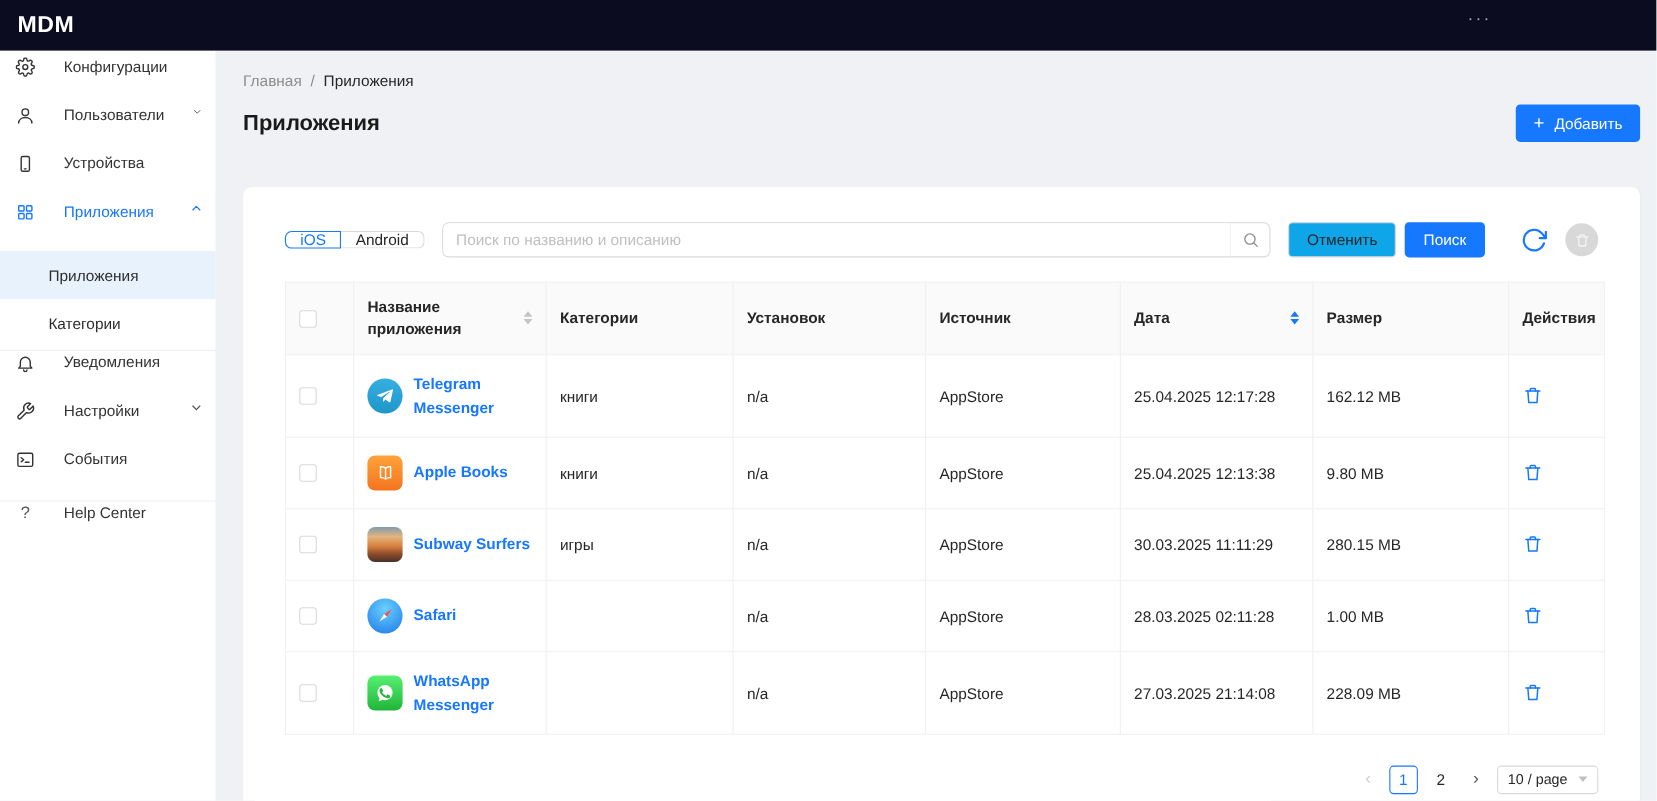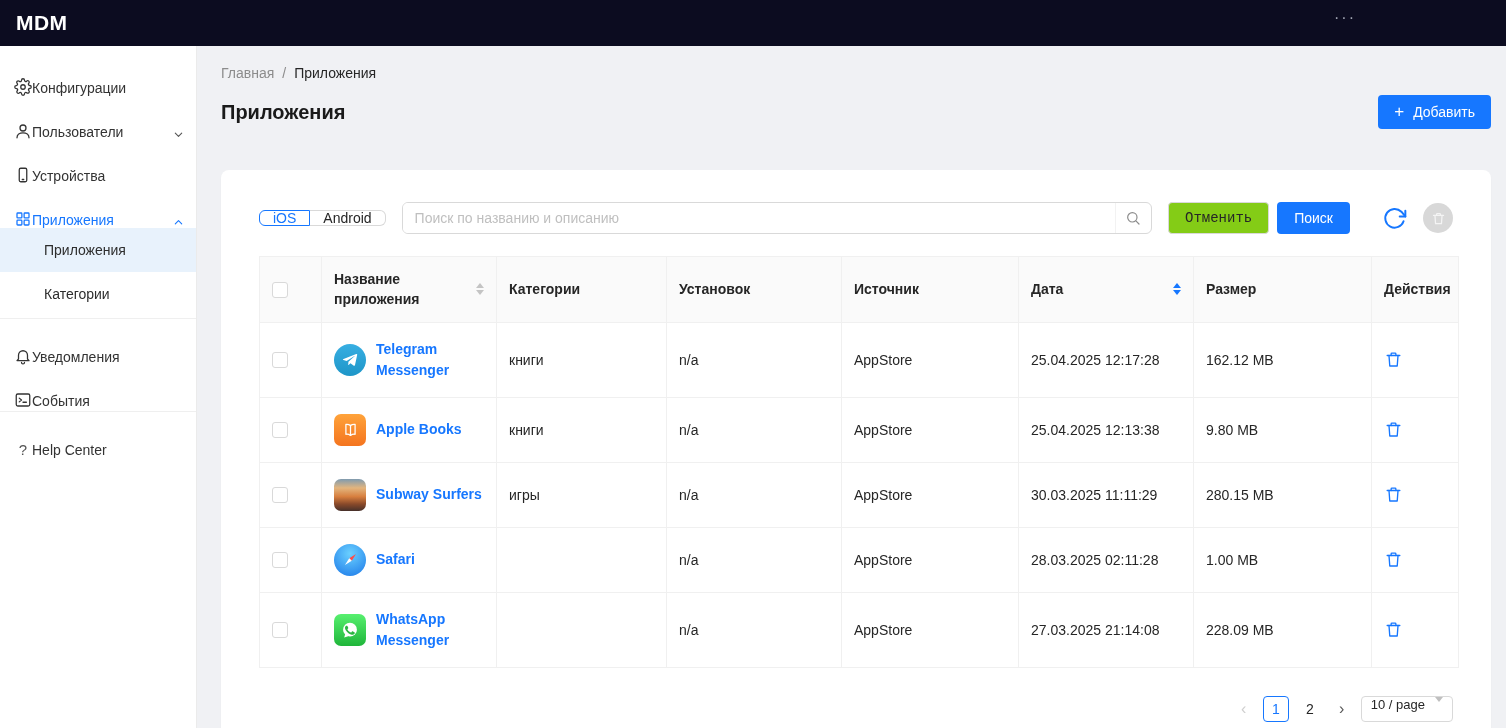--- a/index.html
+++ b/index.html
@@ -6,21 +6,21 @@
   html,body{width:1506px;height:728px;overflow:hidden}
   body{font-family:"Liberation Sans","DejaVu Sans",sans-serif;background:#f0f1f4;color:#262626;font-size:14px;position:relative}
 
   
   .topbar{position:absolute;top:0;left:0;width:1506px;height:46px;background:#0c0c20;display:flex;align-items:center;z-index:20}
   .brand{color:#fff;font-size:21px;font-weight:700;margin-left:16px;letter-spacing:.4px}
   .topbar-dots{position:absolute;left:1334px;top:9px;color:#9fa3b0;font-size:16px;letter-spacing:2px;cursor:pointer}
 
   
   .sidebar{position:absolute;top:46px;left:0;width:197px;height:682px;background:#fff;border-right:1px solid #ebebeb;padding-top:6px}
-  .side-item{height:44px;display:flex;align-items:flex-end;padding:0 12px 0 14px;gap:0;color:#333;cursor:pointer}
+  .side-item{height:44px;display:flex;align-items:flex-start;padding:0 12px 0 14px;gap:26px;color:#333;cursor:pointer}
   .side-item .lbl{flex:1;white-space:nowrap}
   .side-item.active{color:#1677ff}
   .side-sub{height:44px;display:flex;align-items:center;padding-left:44px;color:#2d2d2d;cursor:pointer}
   .side-sub.active{background:#e8f2fc}
   .side-divider{height:1px;background:#efefef;margin:2px 0}
   .sicon{flex:0 0 18px}
   .qmark{width:18px;text-align:center;color:#555;font-size:15px}
 
   
   .main{position:absolute;left:197px;top:46px;width:1309px;height:682px;overflow:hidden}
@@ -40,21 +40,21 @@
   .filter-row{display:flex;align-items:center}
   .seg{display:flex}
   .seg-btn{height:16px;padding:0 13px;border:1px solid #d9d9d9;background:#fff;display:flex;align-items:center;cursor:pointer;color:#262626;font-size:14px}
   .seg-btn.first{border-radius:6px 0 0 6px}
   .seg-btn.last{border-radius:0 6px 6px 0;border-left:none}
   .seg-btn.selected{color:#1677ff;border-color:#1677ff;z-index:2}
   .search-box{flex:1;height:32px;border:1px solid #d9d9d9;border-radius:6px;margin-left:16px;display:flex;align-items:flex-start;background:#fff;overflow:hidden}
   .search-box input{flex:1;border:none;outline:none;padding:0 12px;height:100%;font-size:14px;color:#262626;font-family:inherit}
   .search-box input::placeholder{color:#bfbfbf}
   .search-suffix{width:36px;height:100%;display:flex;align-items:center;justify-content:center;border-left:1px solid #f2f2f2;cursor:pointer}
-  .btn-cancel{height:32px;margin-left:16px;padding:0 16px;border:1px solid #d9d9d9;border-radius:4px;background:#84cc16;font-size:14px;color:#262626;cursor:pointer;font-family:Liberation Mono, monospace}
+  .btn-cancel{height:32px;margin-left:16px;padding:0 16px;border:1px solid #d9d9d9;border-radius:4px;background:#0ea5e9;font-size:14px;color:#262626;cursor:pointer;font-family:Liberation Sans, sans-serif}
   .btn-search{height:32px;margin-left:8px;padding:0 17px;border:none;border-radius:4px;background:#1677ff;color:#fff;font-size:14px;cursor:pointer;font-family:inherit}
   .icon-btn-refresh{margin-left:32px;display:flex;cursor:pointer;color:#1677ff}
   .icon-btn-trash-disabled{margin-left:16px;width:30px;height:30px;border-radius:50%;background:#d8d8d8;display:flex;align-items:center;justify-content:center;cursor:not-allowed;color:#f4f4f4}
 
   
   table.apps{width:100%;border-collapse:collapse;table-layout:fixed;margin-top:22px}
   table.apps th,table.apps td{border:1px solid #f0f0f0;text-align:left;vertical-align:middle;font-size:14px}
   table.apps th{background:#fafafa;font-weight:700;padding:12px;color:#262626;line-height:1.45}
   table.apps td{padding:16px 12px;background:#fff;color:#262626}
   .th-flex{display:flex;align-items:center;justify-content:space-between;gap:6px}
@@ -76,21 +76,21 @@
   td.act-cell{text-align:center}
   .row-trash{display:inline-flex;color:#1677ff;cursor:pointer;vertical-align:middle}
 
   
   .pagination{display:flex;justify-content:flex-end;align-items:center;gap:8px;margin-top:28px}
   .pg-arrow{width:22px;height:26px;display:flex;align-items:center;justify-content:center;font-size:16px}
   .pg-prev{color:#cfcfcf;cursor:default}
   .pg-next{color:#595959;cursor:pointer}
   .pg-num{min-width:26px;height:26px;display:flex;align-items:center;justify-content:center;border-radius:4px;padding:0 5px;cursor:pointer;color:#262626}
   .pg-num.active{border:1px solid #1677ff;color:#1677ff}
-  .pg-size{height:26px;border:1px solid #d9d9d9;border-radius:4px;display:flex;align-items:flex-start;padding:0 9px;gap:10px;font-size:13px;color:#262626;cursor:pointer;background:#fff}
+  .pg-size{height:26px;border:1px solid #d9d9d9;border-radius:4px;display:flex;align-items:center;padding:0 9px;gap:10px;font-size:13px;color:#262626;cursor:pointer;background:#fff}
   .dcaret{width:0;height:0;border-left:4px solid transparent;border-right:4px solid transparent;border-top:5px solid #bfbfbf}
 
   col.c-check{width:62px} col.c-name{width:175px} col.c-cat{width:170px}
   col.c-inst{width:175px} col.c-src{width:177px} col.c-date{width:175px}
   col.c-size{width:178px} col.c-act{width:87px}
 </style>
 </head>
 <body>
 
 <header class="topbar">
@@ -150,20 +150,29 @@
   <div class="side-divider"></div>
 
   <div class="side-item">
     <svg class="sicon" width="18" height="18" viewBox="0 0 24 24" fill="none" stroke="currentColor" stroke-width="1.7" stroke-linecap="round" stroke-linejoin="round">
         <path d="M18 16v-5a6 6 0 1 0-12 0v5l-2 2.2h16z"></path>
         <path d="M10 20.5a2 2 0 0 0 4 0"></path>
       </svg>
     <span class="lbl">Уведомления</span>
   </div>
 
+  <div class="side-item">
+    <svg class="sicon" width="18" height="18" viewBox="0 0 24 24" fill="none" stroke="currentColor" stroke-width="1.7" stroke-linecap="round" stroke-linejoin="round">
+        <path d="M14.7 6.3a1 1 0 0 0 0 1.4l1.6 1.6a1 1 0 0 0 1.4 0l3.77-3.77a6 6 0 0 1-7.94 7.94l-6.91 6.91a2.12 2.12 0 0 1-3-3l6.91-6.91a6 6 0 0 1 7.94-7.94l-3.76 3.76z"></path>
+      </svg>
+    <span class="lbl">Настройки</span>
+    <svg width="11" height="11" viewBox="0 0 24 24" fill="none" stroke="#555" stroke-width="2.4" stroke-linecap="round" stroke-linejoin="round">
+        <polyline points="5 9 12 16 19 9"></polyline>
+      </svg>
+  </div>
 
 
   <div class="side-item">
     <svg class="sicon" width="18" height="18" viewBox="0 0 24 24" fill="none" stroke="currentColor" stroke-width="1.7" stroke-linecap="round" stroke-linejoin="round">
         <rect x="3" y="4" width="18" height="16" rx="2"></rect>
         <polyline points="7 9.5 10 12 7 14.5"></polyline>
         <line x1="12" y1="15" x2="16.5" y2="15"></line>
       </svg>
     <span class="lbl">События</span>
   </div>

